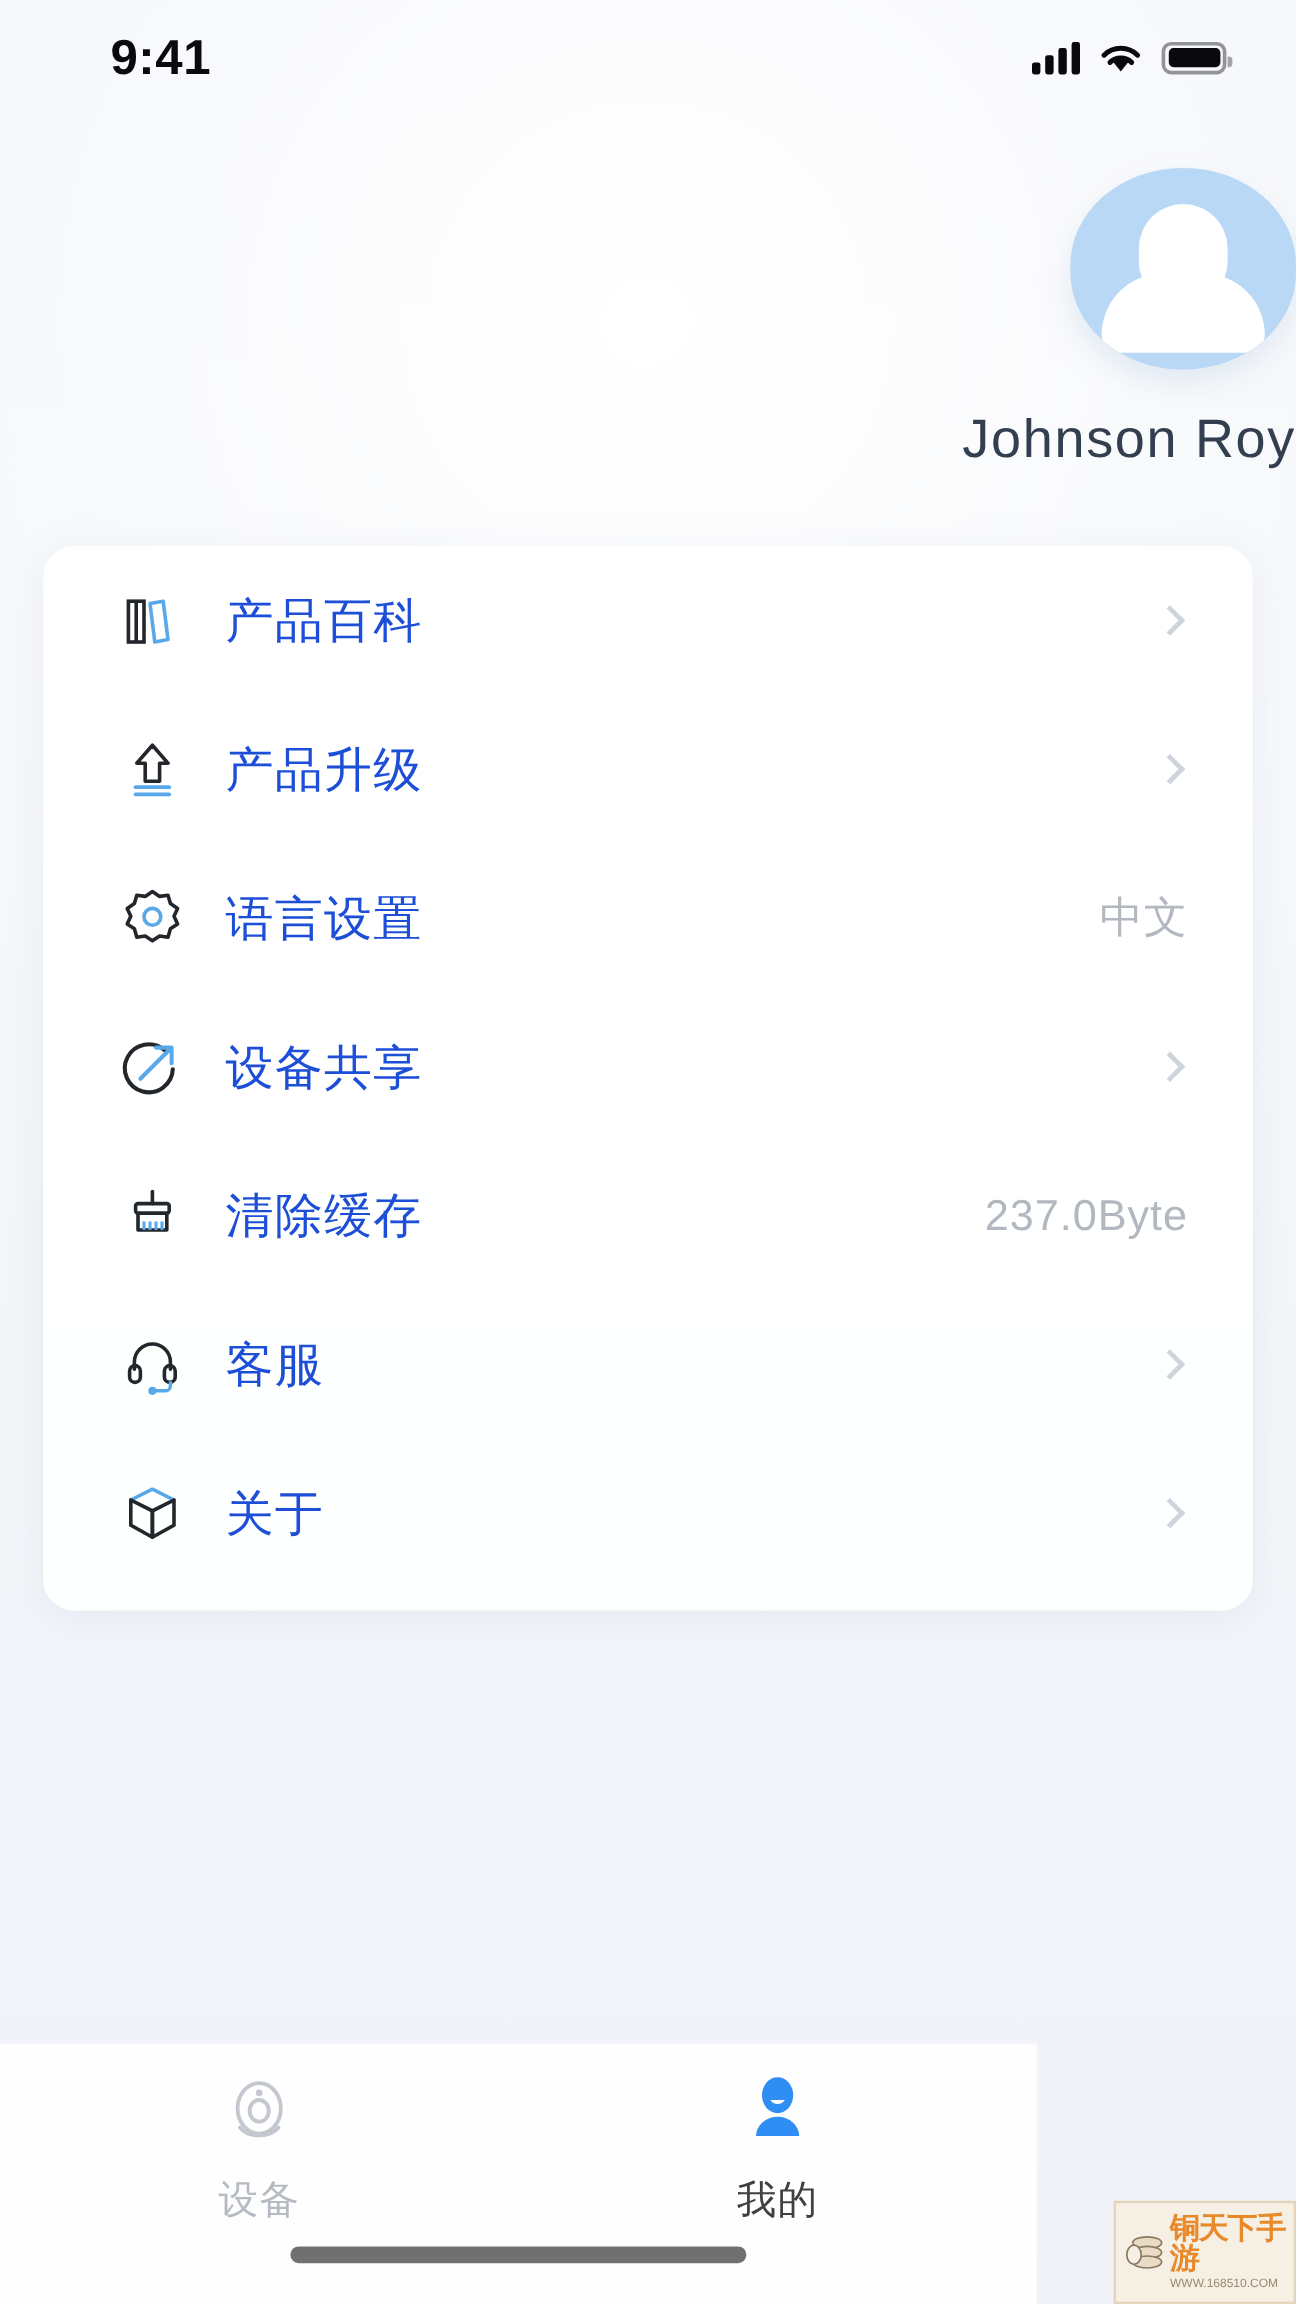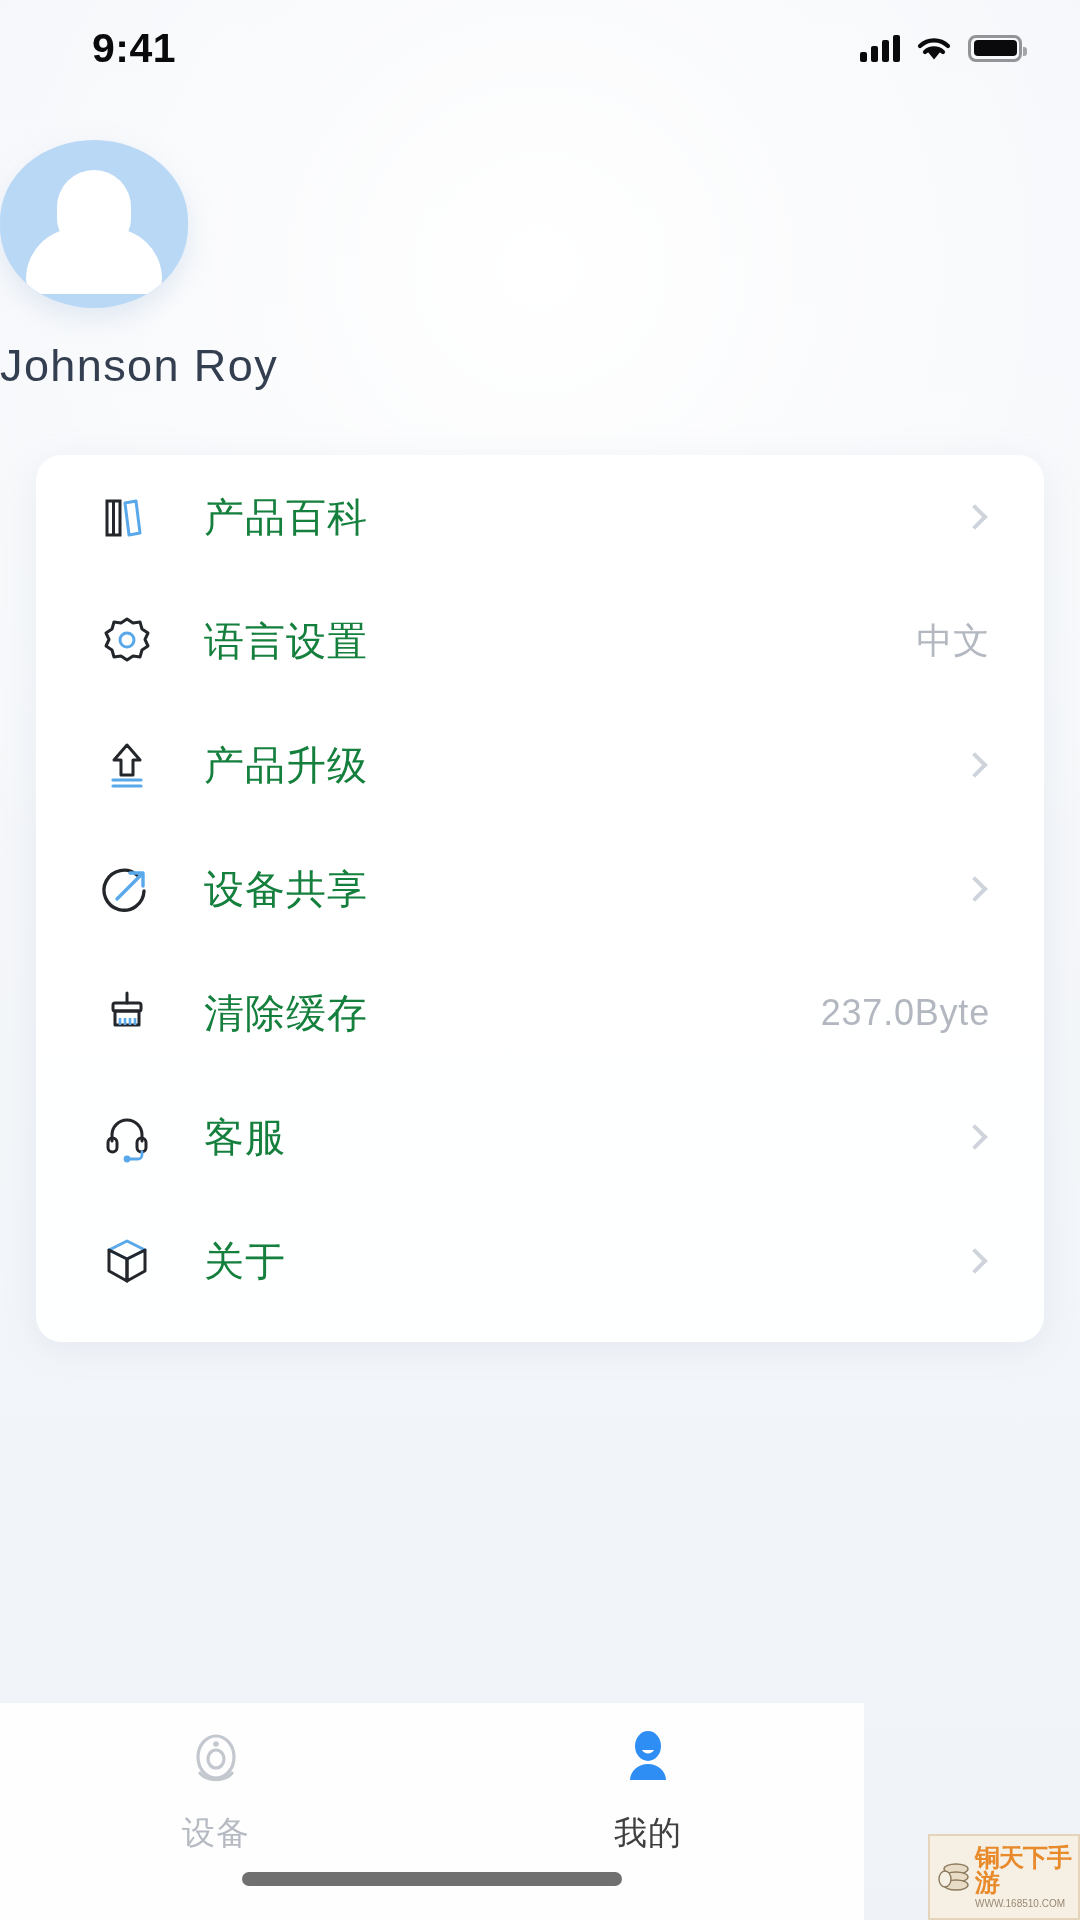--- a/index.html
+++ b/index.html
@@ -39,21 +39,21 @@
   }
   .batt::after{
     content:""; position:absolute; right:-8px; top:9px;
     width:4px; height:9px; background:rgba(10,10,12,.35); border-radius:0 3px 3px 0;
   }
   .batt b { display:block; width:100%; height:100%; background:#0a0a0c; border-radius:4px; }
 
   
   .profile {
     position:absolute; top:140px; left:0; width:1080px;
-    display:flex; flex-direction:column; align-items:flex-start;
+    display:flex; flex-direction:column; align-items:flex-end;
   }
   .avatar-wrap { position:relative; width:188px; height:168px; }
   .avatar-glow{
     position:absolute; left:-26px; top:-16px; width:240px; height:210px;
     background:radial-gradient(ellipse at 50% 50%, rgba(255,255,255,.95) 30%, rgba(255,255,255,0) 72%);
     filter:blur(6px);
   }
   .avatar{
     position:absolute; inset:0; border-radius:50%/48%;
     background:#b9d8f5;
@@ -83,21 +83,21 @@
   .row{
     position:relative; height:124px;
     display:flex; align-items:center;
     padding:0 54px 0 58px;
   }
   .ricon{
     width:66px; height:66px; flex:none;
     display:flex; align-items:center; justify-content:center;
   }
   .rlabel{
-    margin-left:44px; font-size:40px; color:#15803d; letter-spacing:1px; font-weight:400;
+    margin-left:28px; font-size:40px; color:#1d4ed8; letter-spacing:1px; font-weight:400;
   }
   .rspacer{ flex:1; }
   .rvalue{ font-size:36px; color:#b3b8c0; letter-spacing:.8px; }
   .chev{
     width:18px; height:18px; border-right:4px solid #cfd4dc; border-top:4px solid #cfd4dc;
     transform:rotate(45deg); margin-right:6px;
   }
 
   
   .tabbar{
@@ -174,40 +174,40 @@
     </span>
     <span class="rlabel">产品百科</span>
     <span class="rspacer"></span>
     <span class="chev"></span>
   </div>
 
 
   <div class="row">
     <span class="ricon">
       <svg width="56" height="56" viewBox="0 0 56 56">
-        <path d="M28 6 l6 4 7 -1 2 7 6 4 -3 6.5 3 6.5 -6 4 -2 7 -7 -1 -6 4 -6 -4 -7 1 -2 -7 -6 -4 3 -6.5 -3 -6.5 6 -4 2 -7 7 1 Z" fill="none" stroke="#23262b" stroke-width="3" stroke-linejoin="round"></path>
-        <circle cx="28" cy="27" r="7" fill="none" stroke="#58a8ea" stroke-width="3"></circle>
-      </svg>
-    </span>
-    <span class="rlabel">语言设置</span>
-    <span class="rspacer"></span>
-    <span class="rvalue">中文</span>
-  </div>
-
-  <div class="row">
-    <span class="ricon">
-      <svg width="56" height="56" viewBox="0 0 56 56">
         <path d="M28 8 L41 23 H34 V38 H22 V23 H15 Z" fill="none" stroke="#23262b" stroke-width="3" stroke-linejoin="round"></path>
         <line x1="14" y1="43" x2="42" y2="43" stroke="#58a8ea" stroke-width="3.2" stroke-linecap="round"></line>
         <line x1="14" y1="49" x2="42" y2="49" stroke="#58a8ea" stroke-width="3.2" stroke-linecap="round"></line>
       </svg>
     </span>
     <span class="rlabel">产品升级</span>
     <span class="rspacer"></span>
     <span class="chev"></span>
+  </div>
+
+  <div class="row">
+    <span class="ricon">
+      <svg width="56" height="56" viewBox="0 0 56 56">
+        <path d="M28 6 l6 4 7 -1 2 7 6 4 -3 6.5 3 6.5 -6 4 -2 7 -7 -1 -6 4 -6 -4 -7 1 -2 -7 -6 -4 3 -6.5 -3 -6.5 6 -4 2 -7 7 1 Z" fill="none" stroke="#23262b" stroke-width="3" stroke-linejoin="round"></path>
+        <circle cx="28" cy="27" r="7" fill="none" stroke="#58a8ea" stroke-width="3"></circle>
+      </svg>
+    </span>
+    <span class="rlabel">语言设置</span>
+    <span class="rspacer"></span>
+    <span class="rvalue">中文</span>
   </div>
 
   <div class="row">
     <span class="ricon">
       <svg width="56" height="56" viewBox="0 0 56 56">
         <path d="M38 14 A20 20 0 1 0 45 30" fill="none" stroke="#23262b" stroke-width="3.4" stroke-linecap="round"></path>
         <line x1="18" y1="38" x2="43" y2="13" stroke="#58a8ea" stroke-width="3.4" stroke-linecap="round"></line>
         <path d="M31 12 H44 V25" fill="none" stroke="#58a8ea" stroke-width="3.4" stroke-linecap="round" stroke-linejoin="round"></path>
       </svg>
     </span>

